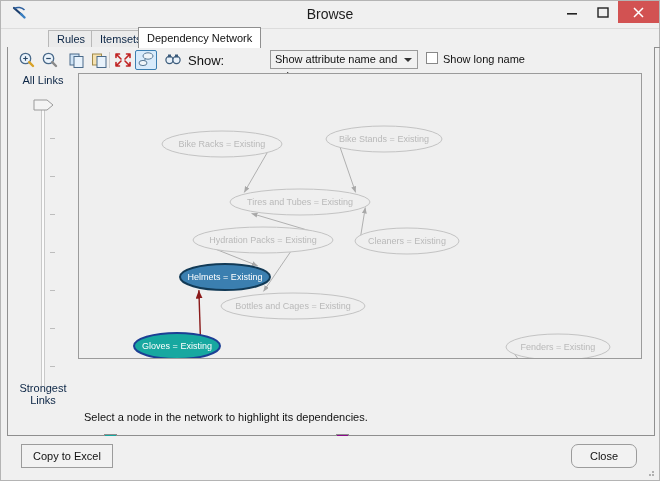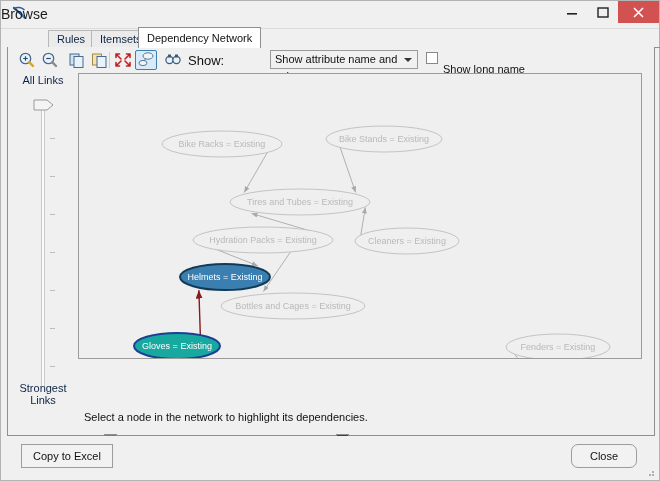--- a/index.html
+++ b/index.html
@@ -36,21 +36,21 @@
   #app-icon {
     position: absolute;
     left: 10px; top: 4px;
     width: 18px; height: 18px;
   }
   #title-text {
     position: absolute;
     left: 0; top: 0;
     width: 658px; height: 27px;
     line-height: 27px;
-    text-align: left;
+    text-align: center;
     font-size: 14px;
     color: #1c1c1c;
     font-family: "Liberation Sans", sans-serif;
   }
   .winbtn {
     position: absolute;
     top: 0;
     width: 31px; height: 22px;
     cursor: default;
   }
@@ -171,21 +171,20 @@
     border: 1px solid #888;
     box-sizing: border-box;
     cursor: default;
   }
   #longname-label {
     position: absolute;
     left: 435px; top: 6px;
     font-size: 11px;
     color: #111;
     cursor: default;
-    margin-top: 10px;
   }
 
   
   #slider-panel {
     position: absolute;
     left: 0; top: 19px;
     width: 70px; height: 330px;
   }
   #all-links-label {
     position: absolute;

